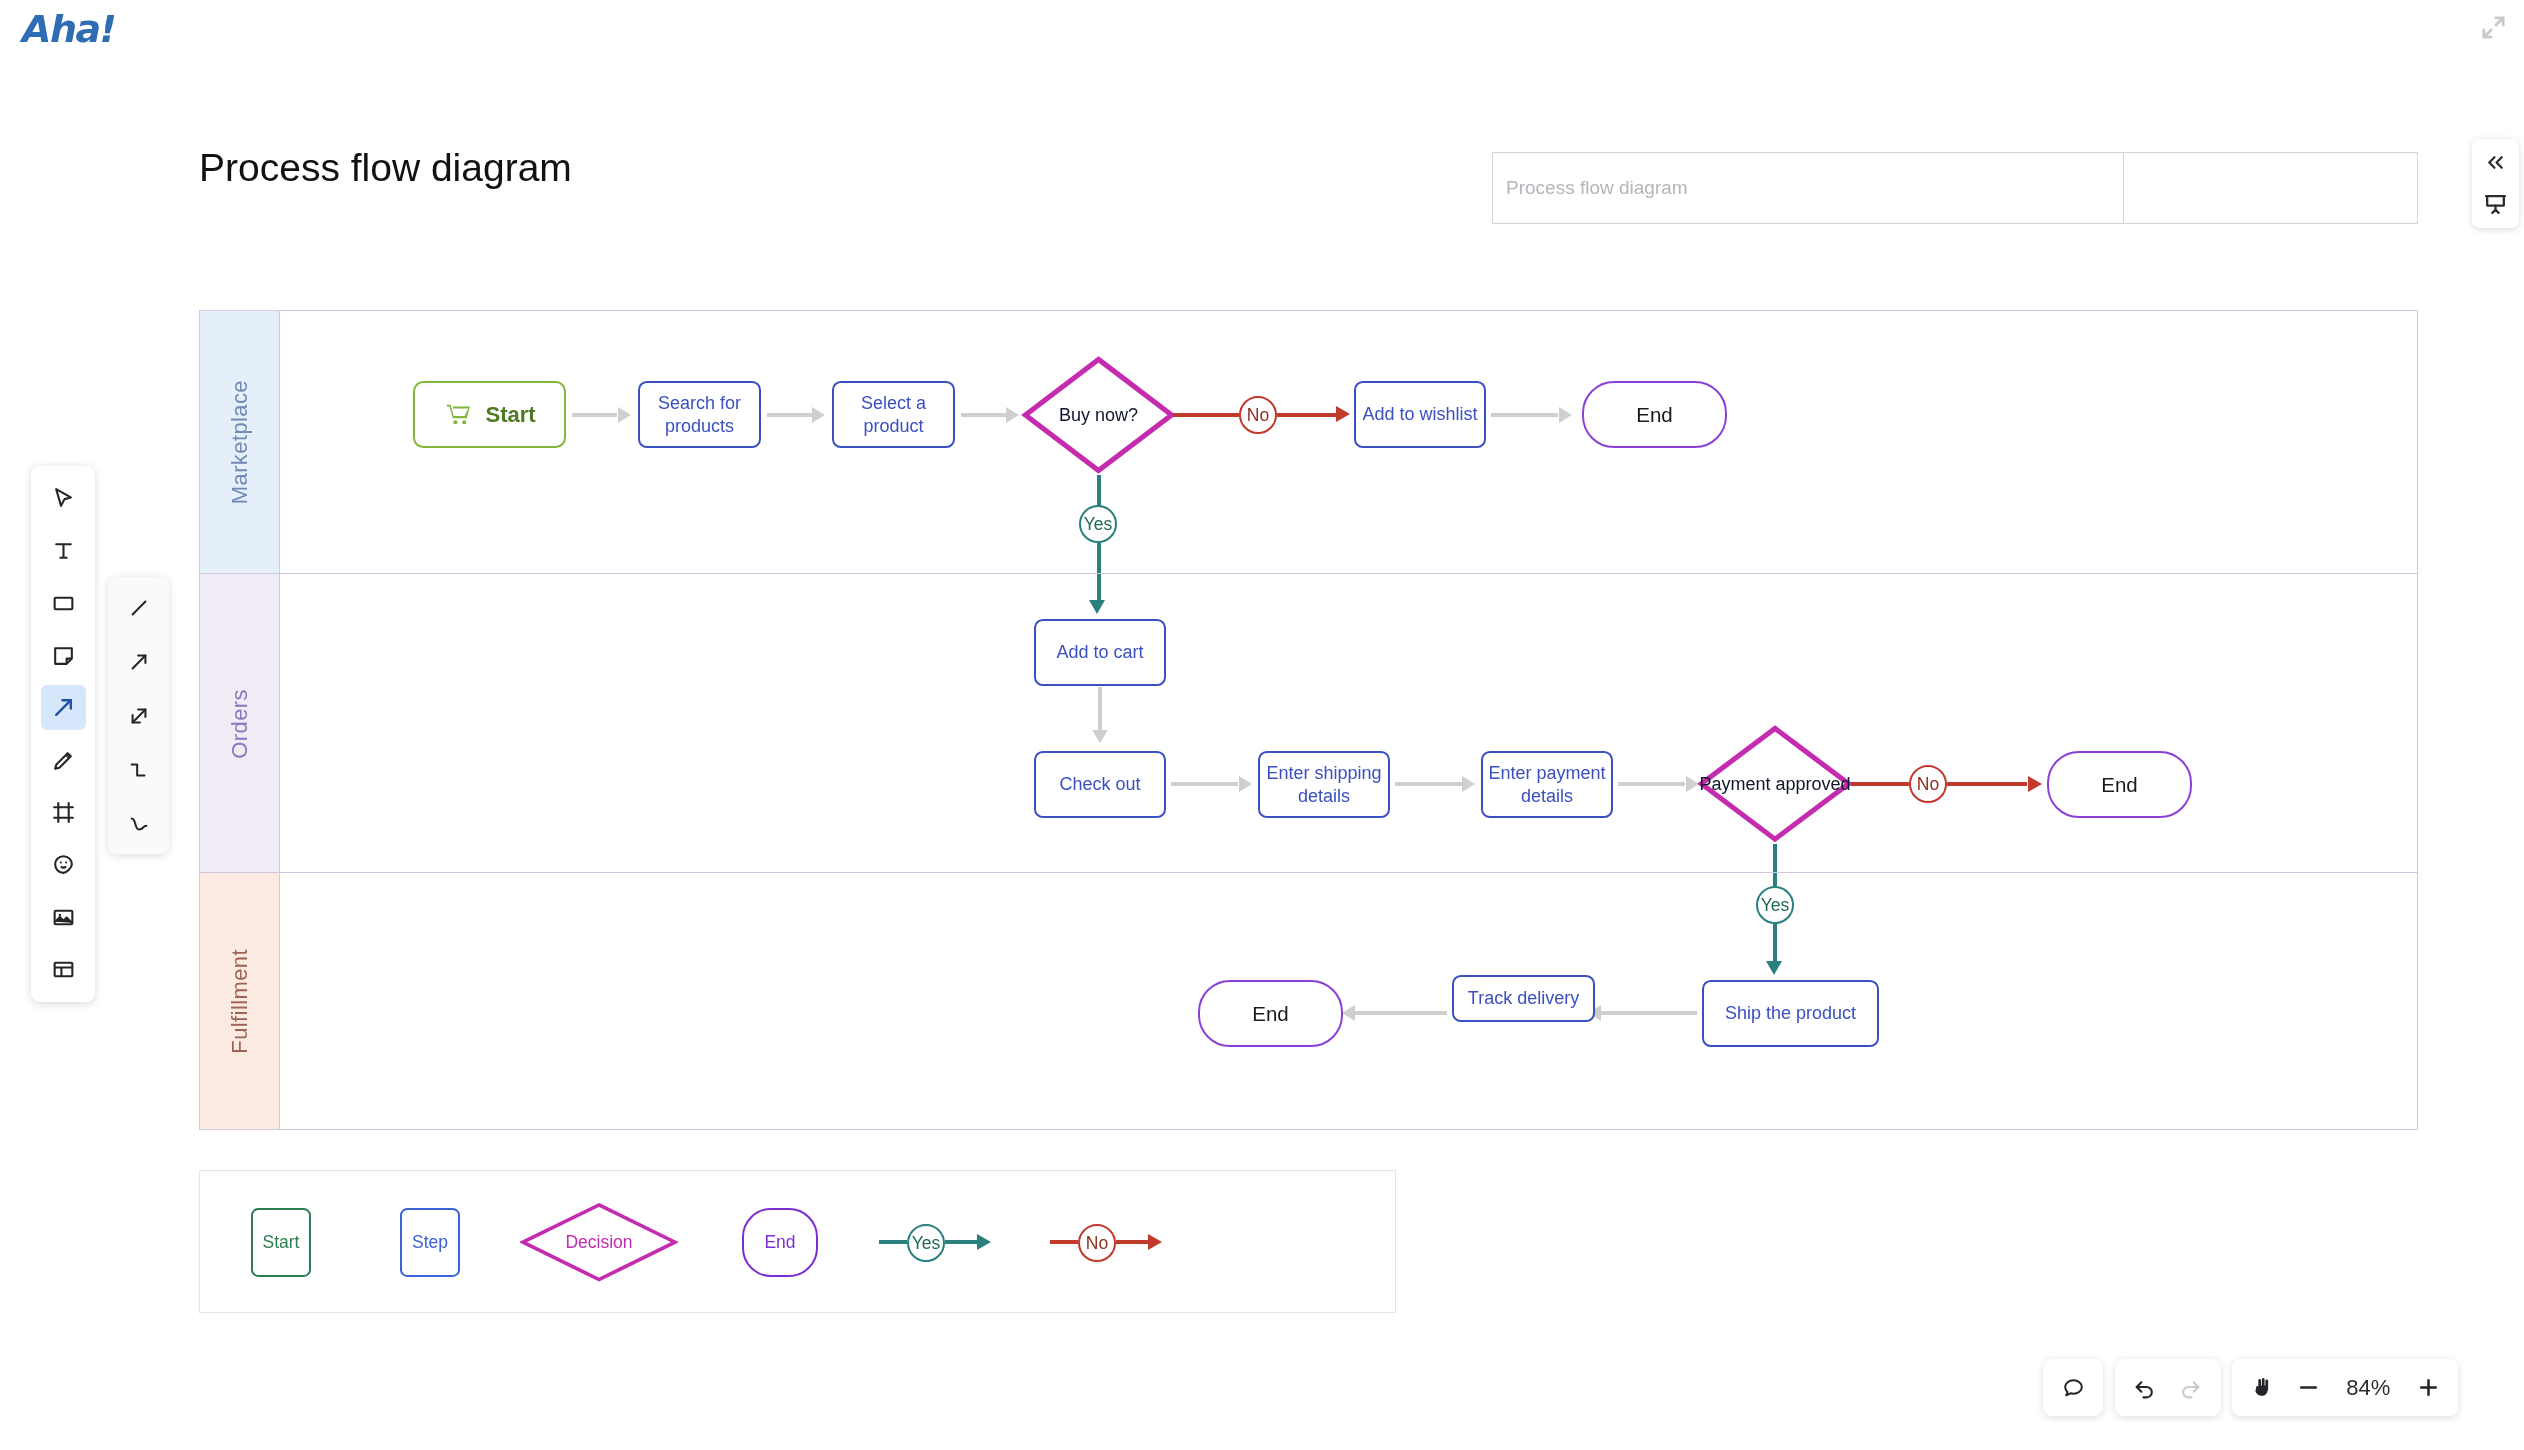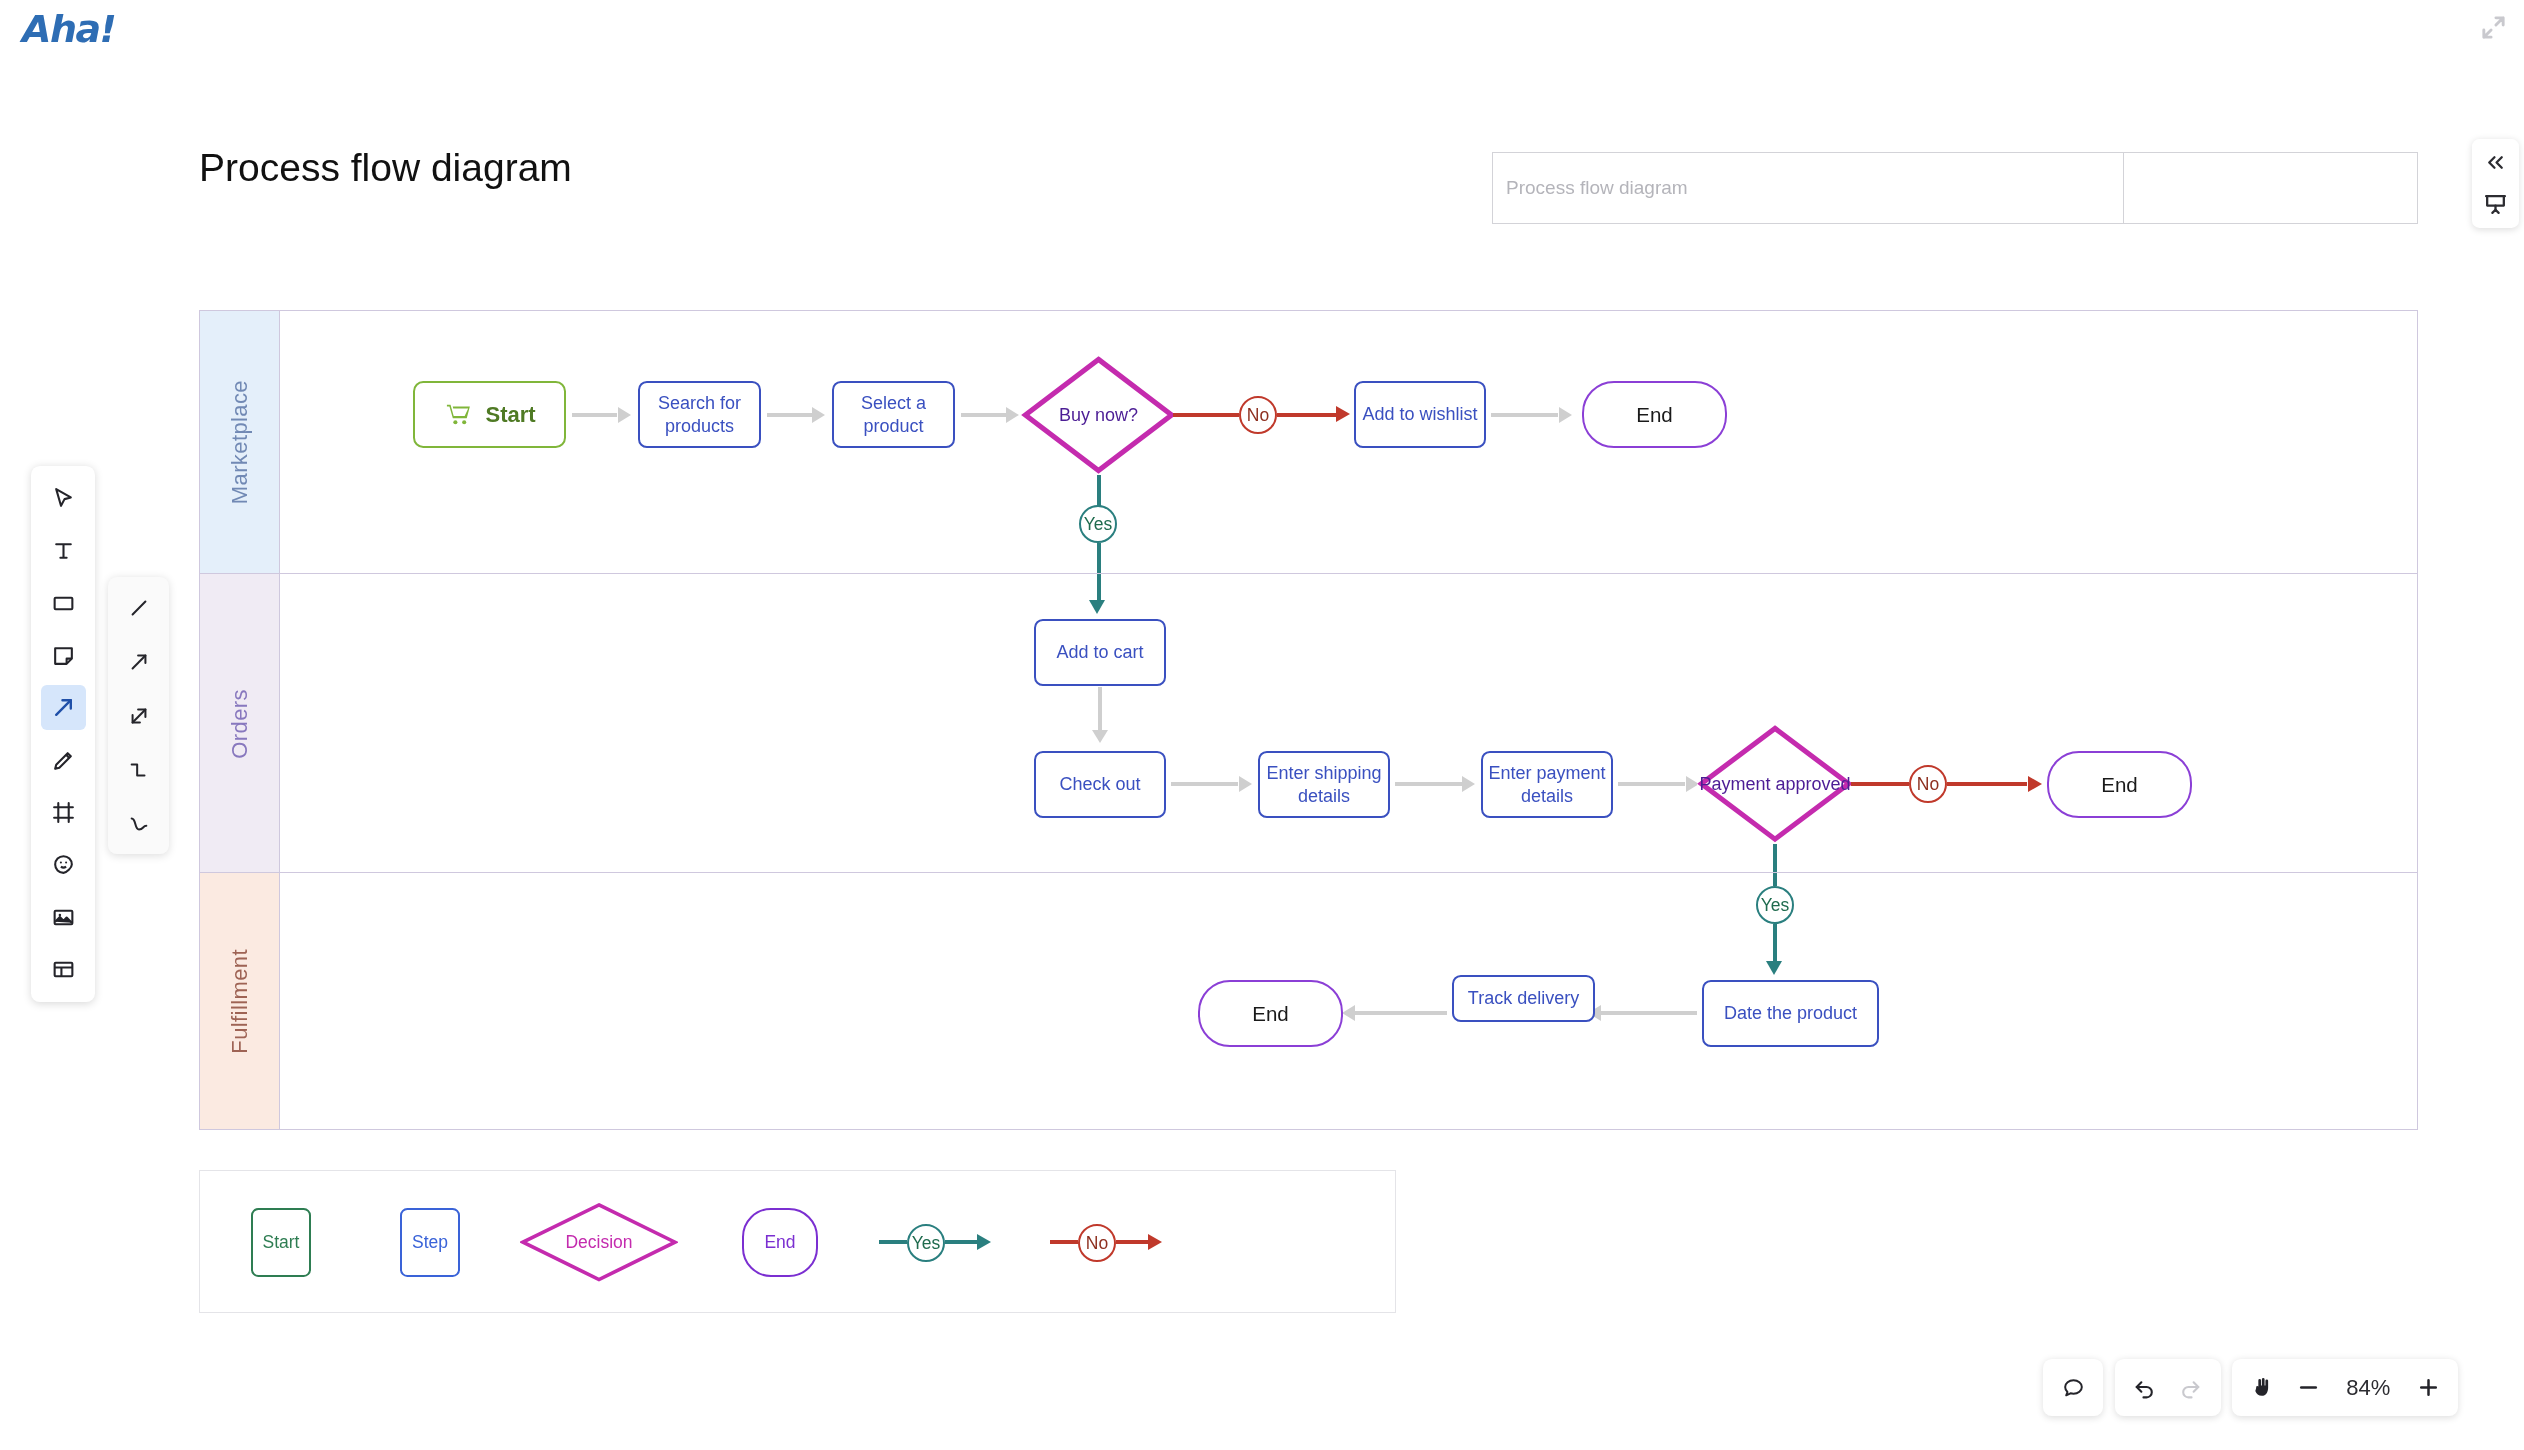--- a/index.html
+++ b/index.html
@@ -120,21 +120,21 @@
   }
   .node-start {
     border: 2.9px solid #80B63A; border-radius: 10.2px;
     color: #4F7A24; font-size: 22px; font-weight: bold; gap: 10.2px;
   }
   .node-end {
     border: 2.9px solid #8B3FD6; border-radius: 32px;
     color: #1a1a1a; font-size: 20.5px;
   }
   .node-decision {
-    color: #4c1d95; font-size: 18px; line-height: 1.25;
+    color: #0f172a; font-size: 18px; line-height: 1.25;
   }
   .diamond-svg { position: absolute; inset: 0; }
   .diamond-label { position: relative; z-index: 2; }
 
   .badge {
     position: absolute; border-radius: 50%;
     display: flex; align-items: center; justify-content: center;
     background: #fff; font-size: 17.5px;
   }
   .badge-yes { border: 2.9px solid #2A7F7F; color: #1F6B4E; }
@@ -441,21 +441,21 @@
     <div class="lane-body">
 
       <div class="conn-line teal" style="left:1493px; top:0px; width:3.7px; height:13px;"></div>
       <div class="badge badge-yes" style="left:1476px; top:13px; width:38px; height:38px;">
         <span>Yes</span>
       </div>
       <div class="conn-line teal" style="left:1493px; top:51px; width:3.7px; height:37px;"></div>
       <div class="arrow-head" style="left:1486px; top:88px; border-top:14.6px solid #2A7F7F; border-left:8.8px solid transparent; border-right:8.8px solid transparent;"></div>
 
       <div class="node node-step" style="left:1422px; top:107px; width:177px; height:67px;">
-        <span>Date the product</span>
+        <span>Ship the product</span>
       </div>
 
       <div class="conn-line" style="left:1321px; top:138px; width:96px; height:3.7px;"></div>
       <div class="arrow-head" style="left:1308px; top:132px; border-right:13px solid #CFCFCF; border-top:8px solid transparent; border-bottom:8px solid transparent;"></div>
 
       <div class="node node-step" style="left:1172px; top:102px; width:143px; height:47px;">
         <span>Track delivery</span>
       </div>
 
       <div class="conn-line" style="left:1075px; top:138px; width:92px; height:3.7px;"></div>

